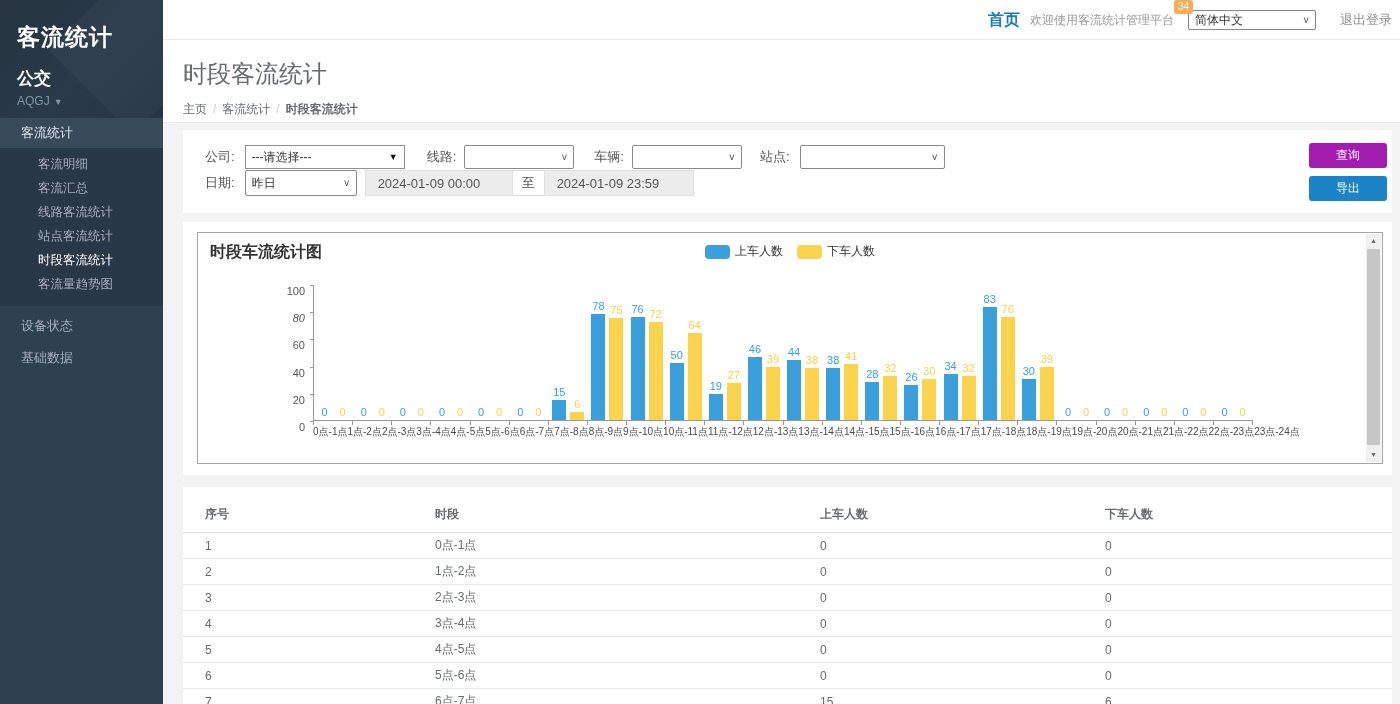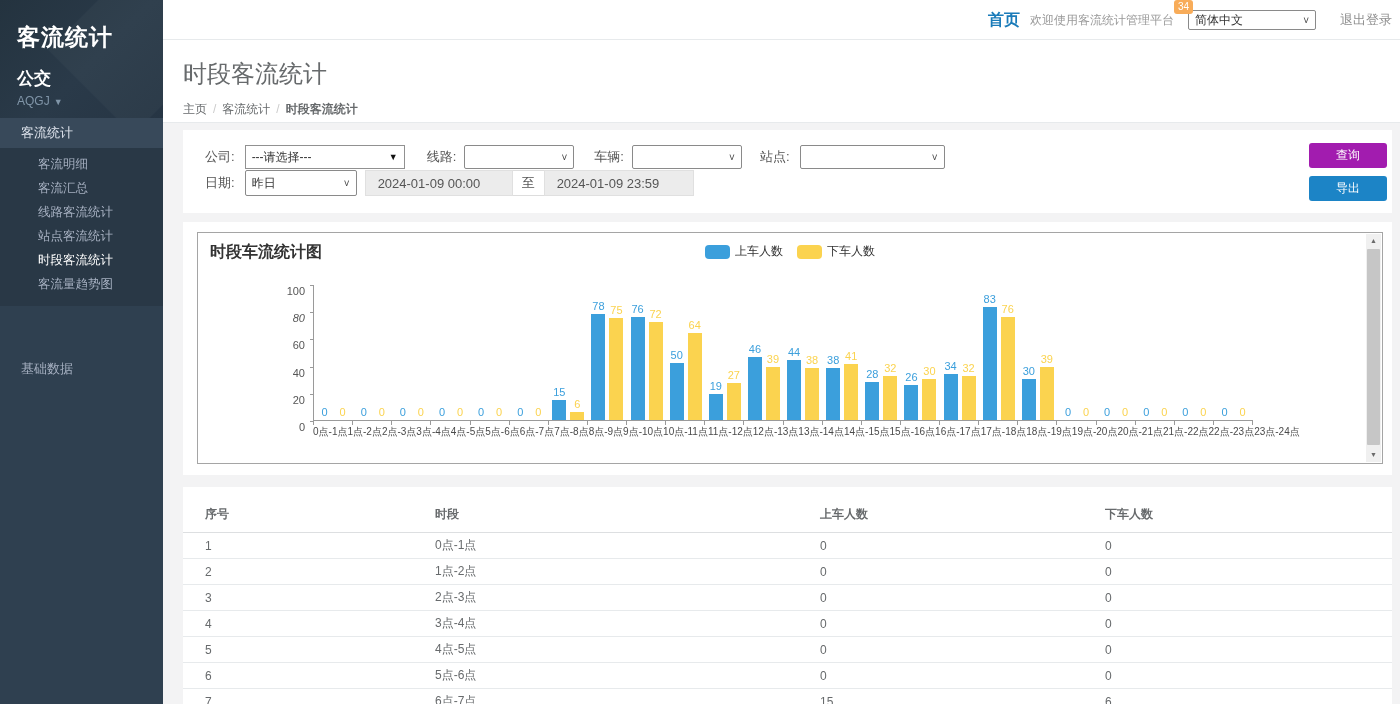--- a/index.html
+++ b/index.html
@@ -12,21 +12,21 @@
   .side-head { height:118px; background:linear-gradient(135deg,#24333f 0%,#2a3a49 55%,#263544 100%); padding:22px 0 0 17px; position:relative; overflow:hidden; }
   .side-head:after { content:""; position:absolute; right:-30px; top:-10px; width:120px; height:120px; background:rgba(255,255,255,0.03); transform:rotate(45deg); }
   .side-logo { color:#ffffff; font-size:23px; font-weight:bold; letter-spacing:1px; }
   .side-org { color:#ffffff; font-size:17px; font-weight:bold; margin-top:14px; }
   .side-code { color:#8095a8; font-size:12px; margin-top:4px; }
   .caret-down { display:inline-block; margin-left:4px; font-size:9px; color:#8095a8; }
   .nav-parent { height:30px; line-height:30px; padding-left:21px; font-size:13px; color:#dfe4ed; background:#38495a; cursor:pointer; }
   .nav-sub { background:#293846; padding:4px 0 10px 0; }
   .nav-sub-item { height:24px; line-height:24px; padding-left:38px; font-size:12.5px; color:#a7b1c2; cursor:pointer; }
   .nav-sub-item.active { color:#ffffff; }
-  .nav-root-item { height:32px; line-height:32px; padding-left:21px; font-size:13px; color:#a7b1c2; cursor:pointer;margin-top:47px; }
+  .nav-root-item { height:32px; line-height:32px; padding-left:21px; font-size:13px; color:#a7b1c2; cursor:pointer; }
   .nav-root-item.first { margin-top:4px; }
 
   
   .topbar { position:absolute; left:163px; top:0; width:1237px; height:40px; background:#fff; border-bottom:1px solid #e7eaec; }
   .topbar-right { position:absolute; right:8px; top:0; height:40px; display:flex; align-items:center; }
   .home-link { color:#1a7bb9; font-size:16px; font-weight:bold; margin-right:10px; cursor:pointer; }
   .welcome { color:#999; font-size:12px; margin-right:14px; }
   .lang-wrap { position:relative; margin-right:24px; }
   .badge { position:absolute; left:-14px; top:-10px; background:#f8ac59; color:#fff; font-size:10px; border-radius:3px; padding:1px 4px; line-height:12px; }
   .lang-select { width:128px; height:20px; border:1px solid #8a8a8a; border-radius:2px; background:#fff; font-size:12px; color:#333; display:flex; align-items:center; justify-content:space-between; padding:0 6px; cursor:pointer; }
@@ -101,20 +101,21 @@
     <div class="nav-parent">客流统计</div>
     <div class="nav-sub" id="nav-sub">
         <div class="nav-sub-item">客流明细</div>
         <div class="nav-sub-item">客流汇总</div>
         <div class="nav-sub-item">线路客流统计</div>
         <div class="nav-sub-item">站点客流统计</div>
         <div class="nav-sub-item active">时段客流统计</div>
         <div class="nav-sub-item">客流量趋势图</div>
       </div>
     <div id="nav-roots">
+        <div class="nav-root-item first">设备状态</div>
         <div class="nav-root-item">基础数据</div>
       </div>
   </div>
 
   <div class="topbar">
     <div class="topbar-right">
       <span class="home-link">首页</span>
       <span class="welcome">欢迎使用客流统计管理平台</span>
       <span class="lang-wrap">
         <span class="badge">34</span>

